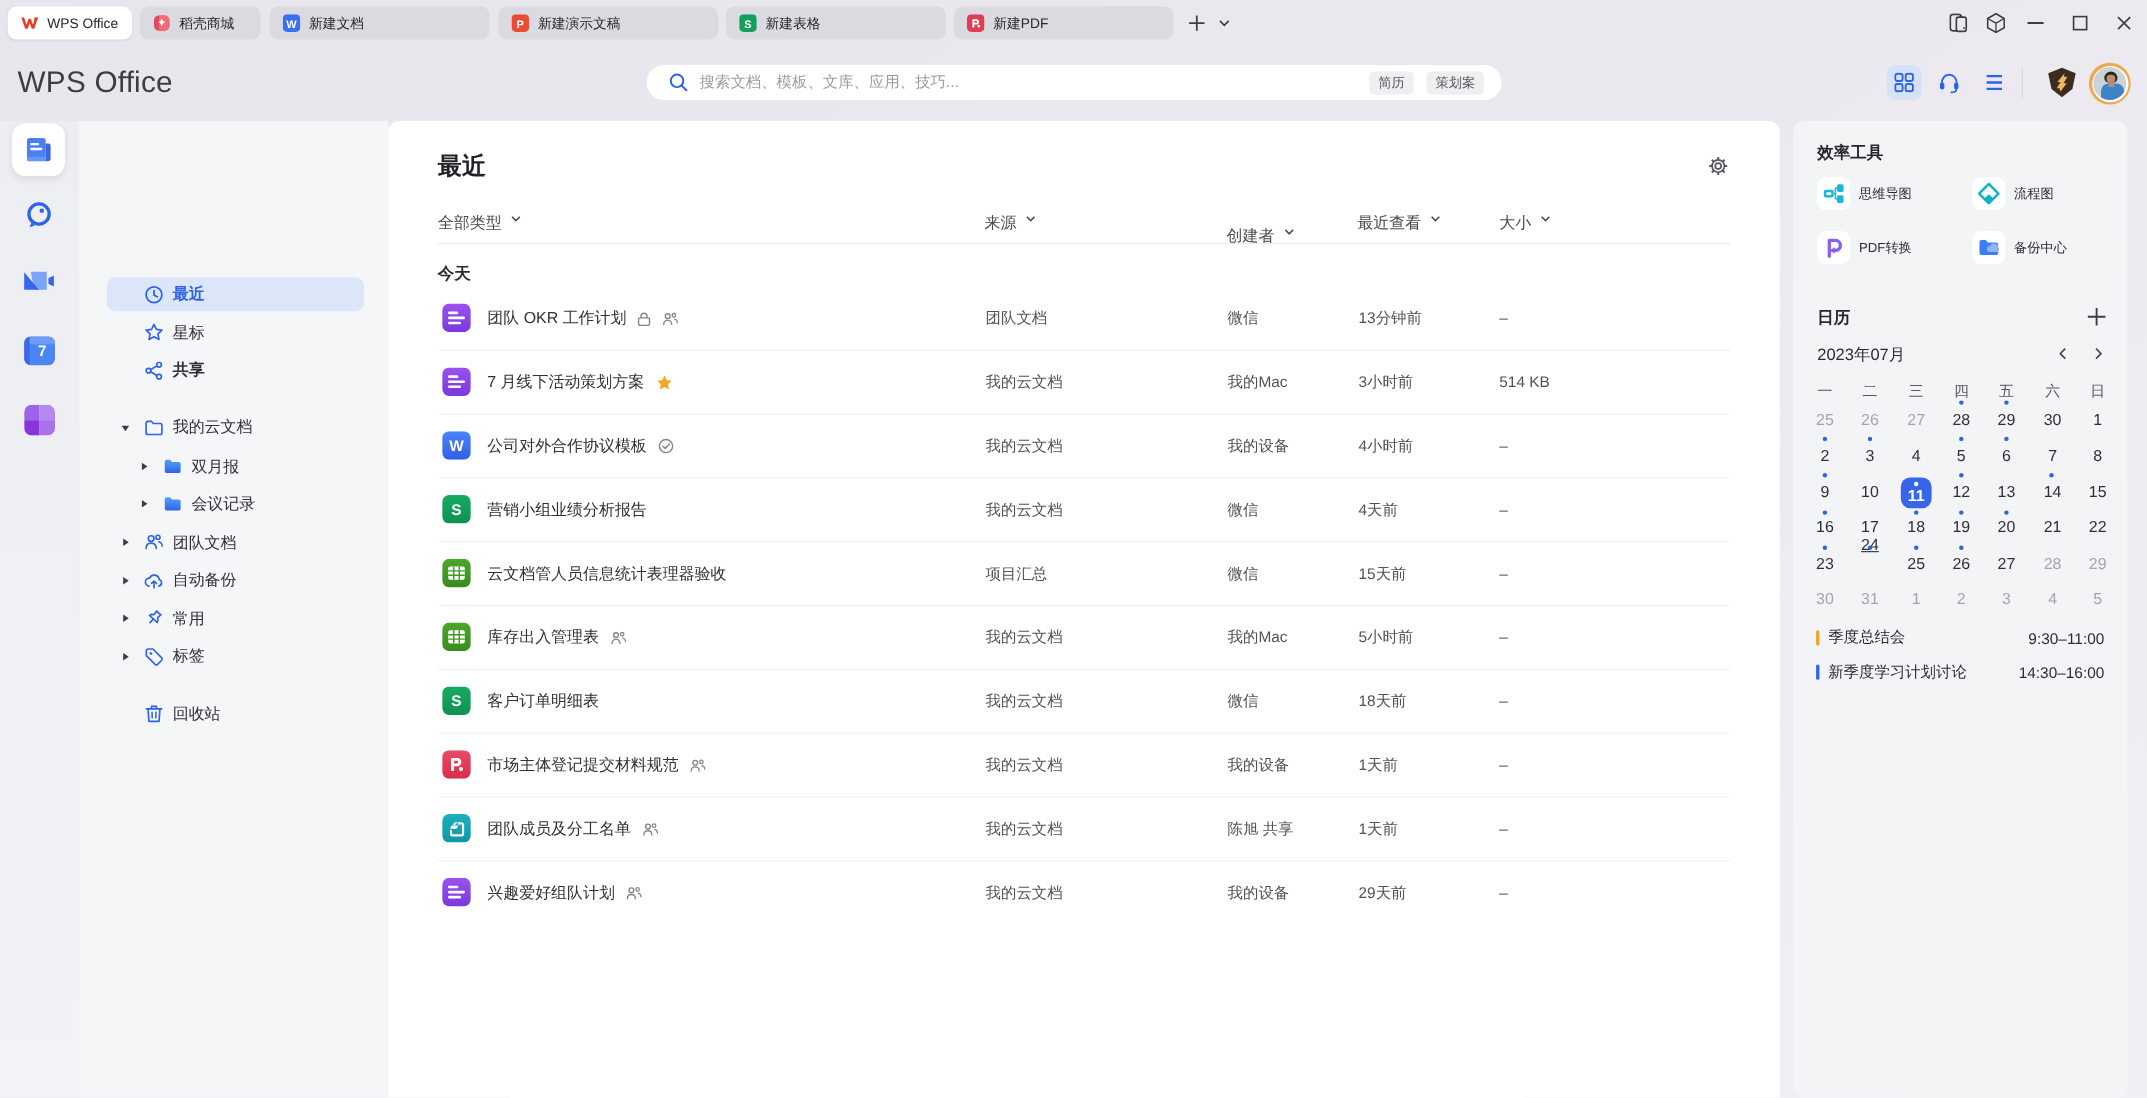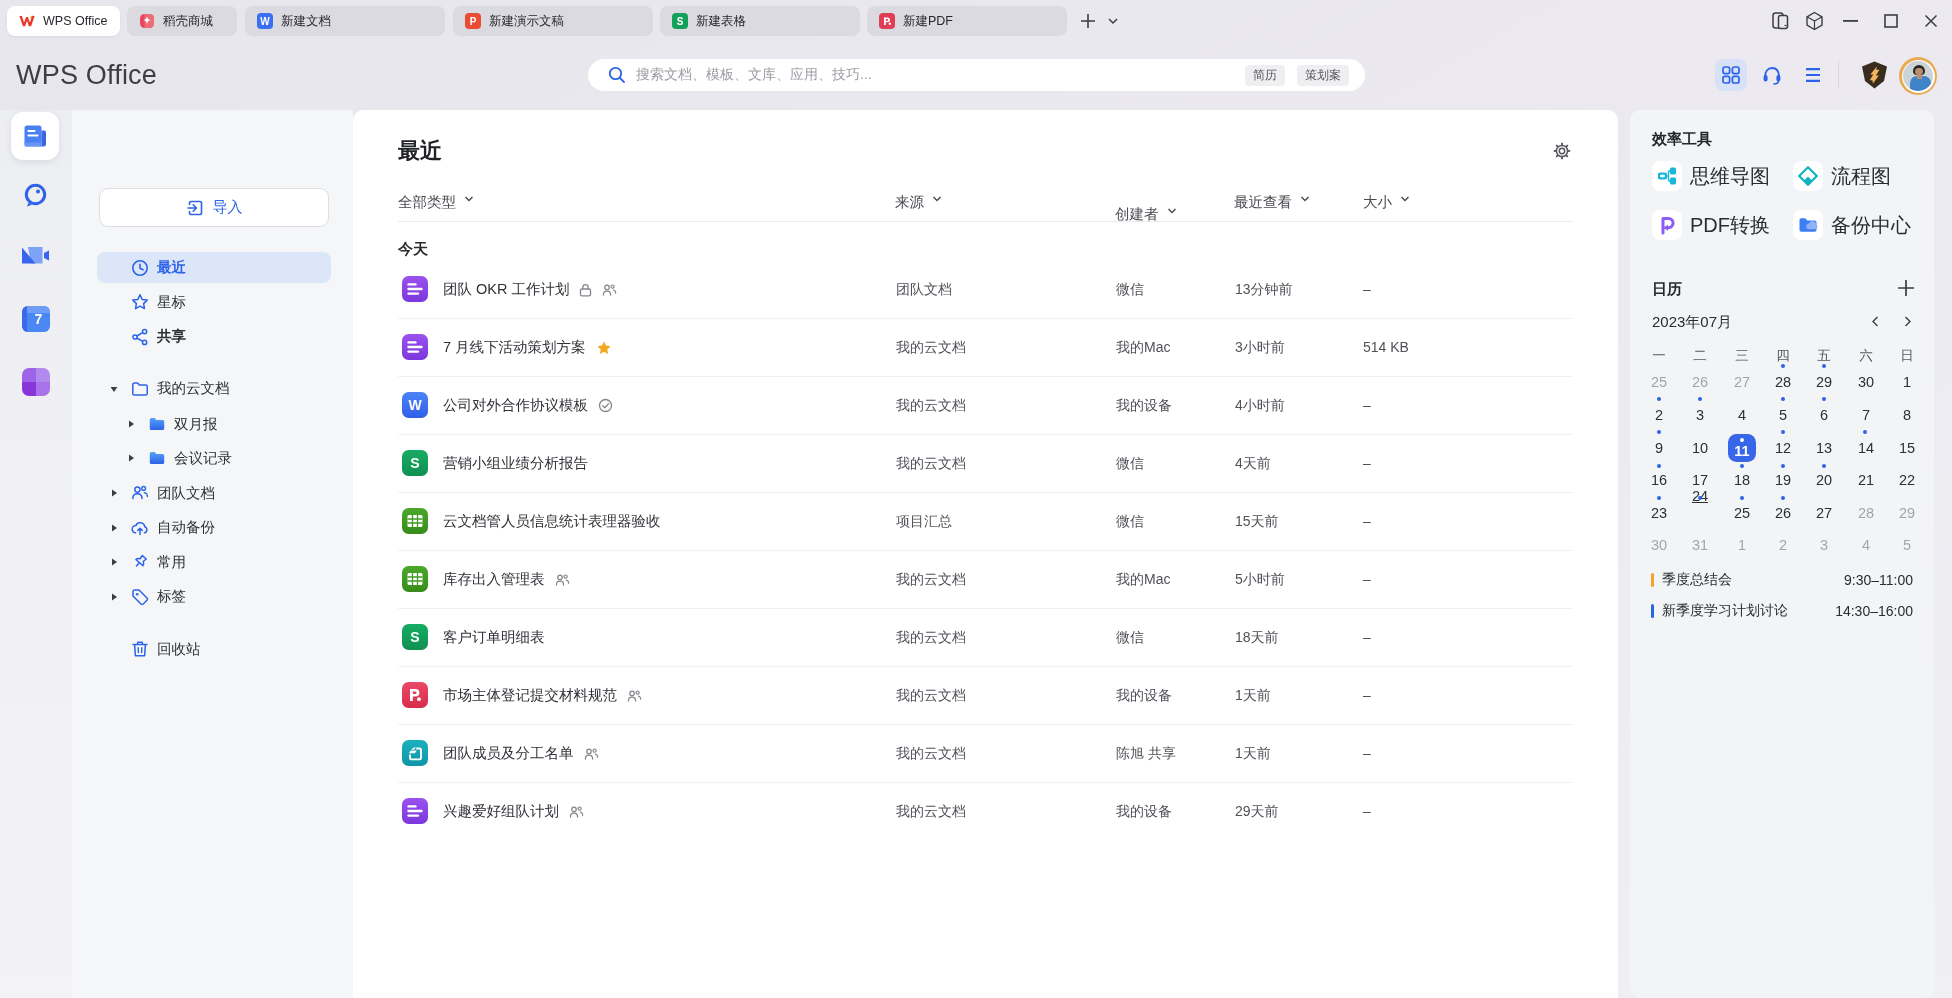--- a/index.html
+++ b/index.html
@@ -52,21 +52,21 @@
   .row .c2 { position:absolute; left:718px; top:21px; font-size:14px; color:#505258; }
   .row .c3 { position:absolute; left:837px; top:21px; font-size:14px; color:#505258; }
   .row .c4 { position:absolute; left:965px; top:21px; font-size:14px; color:#505258; }
   .rdiv { position:absolute; left:45px; width:1175px; height:1px; background:#f1f1f3; }
 
   
   .panel { position:absolute; left:1630px; top:110px; width:304px; height:888px; background:#f3f4f6; border-radius:10px; }
   .ptitle { position:absolute; left:22px; font-size:15px; font-weight:bold; color:#26272c; }
   .tool { position:absolute; width:140px; height:30px; display:flex; align-items:center; }
   .tool .tic { width:30px; height:30px; background:#fff; border-radius:8px; flex:0 0 30px; display:flex; align-items:center; justify-content:center; }
-  .tool .tlabel { margin-left:8px; font-size:20px; color:#2b2c31; }
+  .tool .tlabel { margin-left:8px; font-size:12px; color:#2b2c31; }
   .cwd { position:absolute; font-size:13.5px; color:#55575c; width:30px; text-align:center; }
   .cd { position:absolute; font-size:14.5px; color:#2e2f35; width:30px; text-align:center; }
   .cd.gray { color:#a4a5ac; }
   .cdot { position:absolute; width:4px; height:4px; border-radius:2px; background:#2e63e8; }
   .ev { position:absolute; left:21px; width:262px; height:20px; display:flex; align-items:center; font-size:14px; color:#2b2c31; }
   .ev .bar { width:3px; height:14px; border-radius:2px; margin-right:8px; }
   .ev .time { margin-left:auto;text-align:right; }
 </style>
 </head>
 <body>
@@ -213,27 +213,20 @@
   <div class="abs" style="left:22px;top:258px;width:28px;height:28px;border-radius:7px;overflow:hidden;">
     <div class="abs" style="left:0;top:0;width:14px;height:14px;background:#9d63e8;"></div>
     <div class="abs" style="left:14px;top:0;width:14px;height:14px;background:#b289ef;"></div>
     <div class="abs" style="left:0;top:14px;width:14px;height:14px;background:#8836d8;"></div>
     <div class="abs" style="left:14px;top:14px;width:14px;height:14px;background:#a873ea;"></div>
   </div>
 </div>
 
 
 <div class="side">
-  <div class="btnImp">
-    <svg width="18" height="18" viewBox="0 0 18 18" style="margin-right:9px;">
-        <path d="M10 2.5 L14 2.5 A1.5 1.5 0 0 1 15.5 4 L15.5 14 A1.5 1.5 0 0 1 14 15.5 L10 15.5 M10 2.5 L5 2.5 A1.5 1.5 0 0 0 3.5 4 L3.5 5.5 M10 15.5 L5 15.5 A1.5 1.5 0 0 1 3.5 14 L3.5 12.5" stroke="#2c63e8" stroke-width="1.6" fill="none" stroke-linecap="round"></path>
-        <path d="M2 9 L10 9 M7.2 5.8 L10.4 9 L7.2 12.2" stroke="#2c63e8" stroke-width="1.6" fill="none" stroke-linecap="round" stroke-linejoin="round"></path>
-      </svg>
-    <span>导入</span>
-  </div>
 
   <div class="mi sel" style="top:142px;">
     <svg class="ic" viewBox="0 0 18 18">
         <circle cx="9" cy="9" r="7.2" stroke="#2c63e8" stroke-width="1.6" fill="none"></circle>
         <path d="M9 5.2 L9 9.3 L12 10.8" stroke="#2c63e8" stroke-width="1.6" fill="none" stroke-linecap="round" stroke-linejoin="round"></path>
       </svg>
     <span>最近</span>
   </div>
   <div class="mi" style="top:176.5px;">
     <svg class="ic" viewBox="0 0 18 18">

